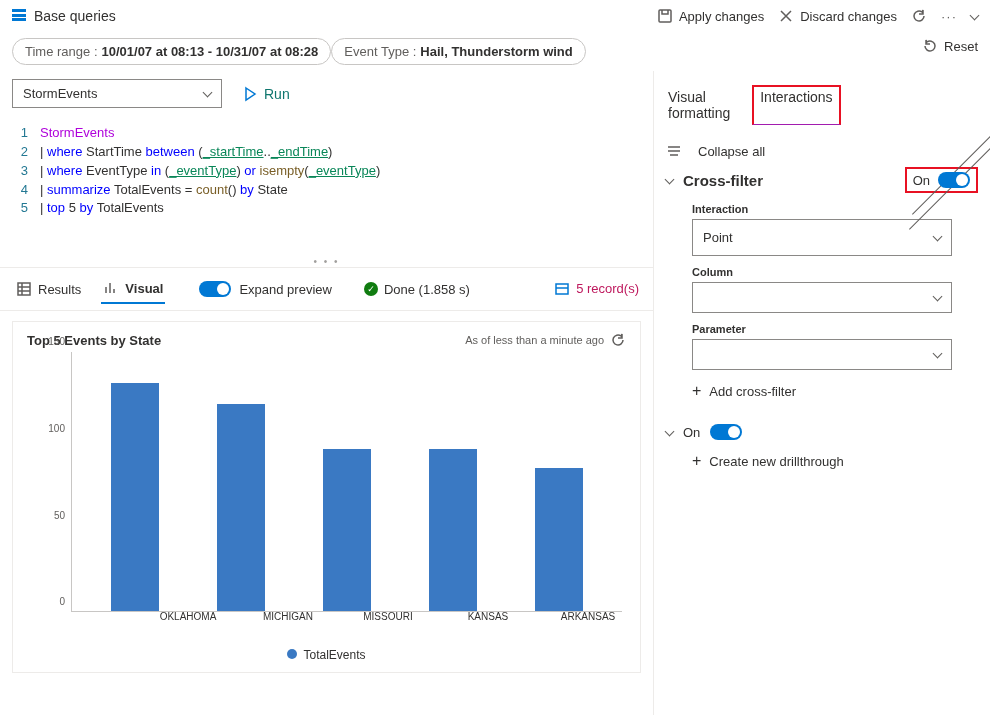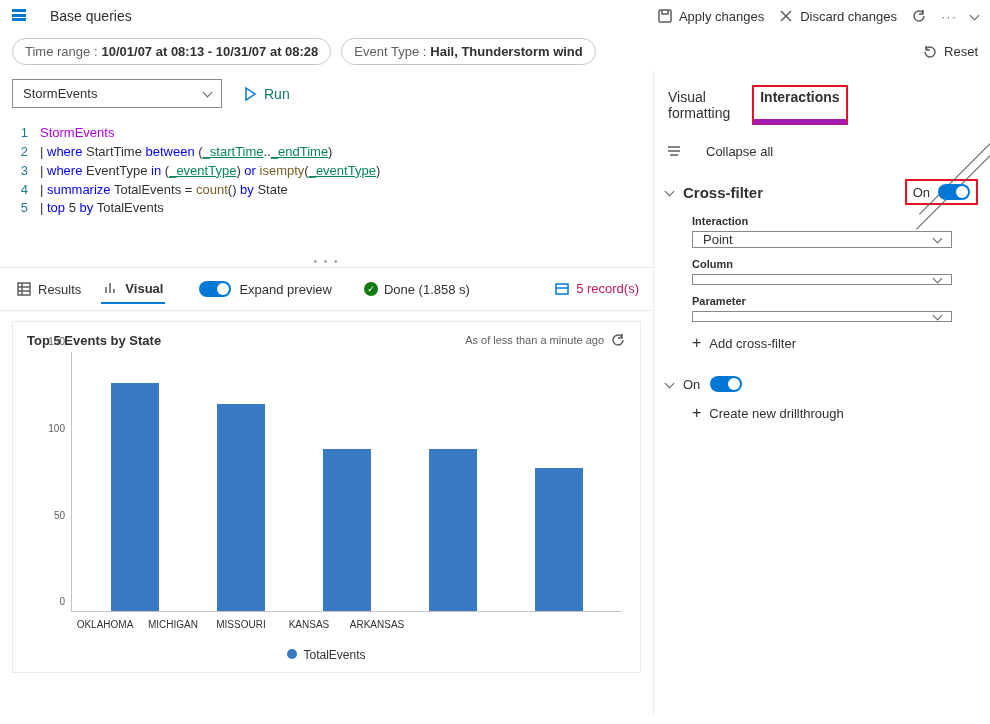--- a/index.html
+++ b/index.html
@@ -1,22 +1,22 @@
 <!DOCTYPE html>
 <html><head>
 <meta charset="utf-8">
 <style>
 * { box-sizing: border-box; margin: 0; padding: 0; font-family: "Segoe UI", sans-serif; }
 body { width: 990px; height: 724px; background: #fff; font-size: 13px; color: #323130; overflow: hidden; }
-.topbar { display: flex; align-items: center; padding: 8px 12px; gap: 20px; }
+.topbar { display: flex; align-items: center; padding: 8px 12px; gap: 4px; }
 .topbar .title { font-size: 14px; color: #323130; margin-left: 4px; }
 .topbar-right { margin-left: auto; display: flex; gap: 14px; align-items: center; }
 .top-btn { display: flex; align-items: center; gap: 6px; cursor: pointer; color: #323130; font-size: 13px; }
 .icon-svg { width: 16px; height: 16px; fill: none; stroke: #605e5c; stroke-width: 1.5; }
-.filterbar { display: flex; padding: 6px 12px; gap: 10px; align-items: center; }
+.filterbar { display: flex; padding: 6px 12px; align-items: flex-start; }
 .pill { border: 1px solid #c8c6c4; border-radius: 16px; padding: 5px 12px; font-size: 13px; display: flex; gap: 4px; cursor: pointer; }
 .pill .label { color: #605e5c; }
 .pill .val { color: #323130; font-weight: 600; }
 .reset-area { margin-left: auto; display: flex; align-items: center; gap: 6px; cursor: pointer; }
 .main { display: flex; height: calc(724px - 80px); }
 .left { flex: 1; display: flex; flex-direction: column; border-right: 1px solid #edebe9; }
 .queryrow { display: flex; gap: 12px; padding: 8px 12px; align-items: center; }
 .source-select { width: 210px; border: 1px solid #8a8886; padding: 6px 10px; display: flex; justify-content: space-between; align-items: center; cursor: pointer; }
 .run-btn { display: flex; align-items: center; gap: 6px; color: #0f766e; cursor: pointer; font-size: 14px; padding: 4px 8px; }
 .editor { padding: 8px 0; font-family: Consolas, monospace; font-size: 13px; line-height: 1.45; }
@@ -37,37 +37,37 @@
 .recs { margin-left: auto; display: flex; align-items: flex-start; gap: 6px; color: #be185d; }
 .chart-card { margin: 10px 12px; border: 1px solid #edebe9; padding: 10px 14px; }
 .chart-head { display: flex; justify-content: space-between; align-items: center; margin-bottom: 4px; }
 .chart-title { font-size: 13px; font-weight: 600; }
 .chart-meta { font-size: 11px; color: #605e5c; display: flex; align-items: center; gap: 6px; }
 .chart { position: relative; height: 290px; }
 .yaxis { position: absolute; left: 0; top: 0; bottom: 30px; width: 44px; }
 .ylab { position: absolute; right: 6px; font-size: 10px; color: #605e5c; transform: translateY(-50%); }
 .plot { position: absolute; left: 44px; right: 4px; top: 0; bottom: 30px; border-left: 1px solid #c8c6c4; border-bottom: 1px solid #c8c6c4; display: flex; align-items: flex-end; justify-content: space-around; padding: 0 10px; }
 .bar { width: 48px; background: #3a79c3; }
-.xaxis { position: absolute; left: 44px; right: 4px; bottom: 12px; display: flex; justify-content: flex-start; }
+.xaxis { position: absolute; left: 44px; right: 4px; bottom: 20px; display: flex; justify-content: flex-end; gap: 32px; }
 .xlab { font-size: 10px; color: #323130; width: 68px; text-align: center; }
 .legend { text-align: center; margin-top: 6px; font-size: 12px; }
 .legend .dot { display: inline-block; width: 10px; height: 10px; background: #3a79c3; border-radius: 50%; margin-right: 6px; }
 .right { width: 336px; padding: 8px 12px; }
 .rtabs { display: flex; gap: 20px; padding: 6px 0 10px; }
 .rtab { cursor: pointer; font-size: 14px; padding: 4px 2px; }
-.rtab.active { border-bottom: 6px solid #a21caf; font-weight: 700; }
+.rtab.active { border-bottom: 1px solid #a21caf; font-weight: 400; }
 .highlight { border: 2.5px solid #e81123; padding: 2px 6px; }
-.collapse-btn { display: flex; gap: 24px; align-items: center; cursor: pointer; padding: 8px 0; color: #323130; }
-.section { margin-top: 12px; }
+.collapse-btn { display: flex; gap: 16px; align-items: center; cursor: pointer; padding: 8px 0; color: #323130; }
+.section { }
 .sec-head { display: flex; align-items: center; gap: 10px; cursor: pointer; }
 .sec-title { font-size: 15px; font-weight: 600; flex: 1; }
 .ontxt { font-size: 13px; color: #323130; }
 .field { margin: 10px 0 0 26px; }
 .field-lbl { font-size: 11px; font-weight: 600; margin-bottom: 4px; }
-.select { border: 1px solid #8a8886; padding: 0 10px; display: flex; justify-content: space-between; align-items: center; cursor: pointer; width: 260px; }
+.select { border: 1px solid #8a8886; padding: 10px 10px; display: flex; justify-content: space-between; align-items: center; cursor: pointer; width: 260px; }
 .add-link { display: flex; gap: 8px; align-items: center; cursor: pointer; margin: 12px 0 0 26px; color: #323130; }
 .chev { border: solid #605e5c; border-width: 0 1.5px 1.5px 0; display: inline-block; padding: 3px; }
 .chev.down { transform: rotate(45deg); margin-bottom: 2px; }
 .chev.right { transform: rotate(-45deg); }
 .grid-icon { width: 14px; height: 14px; display: inline-block; }
 .grid-icon span { display: block; width: 14px; height: 3px; background: #0078d4; margin-bottom: 1.5px; }
 </style>
 </head>
 <body>
 

